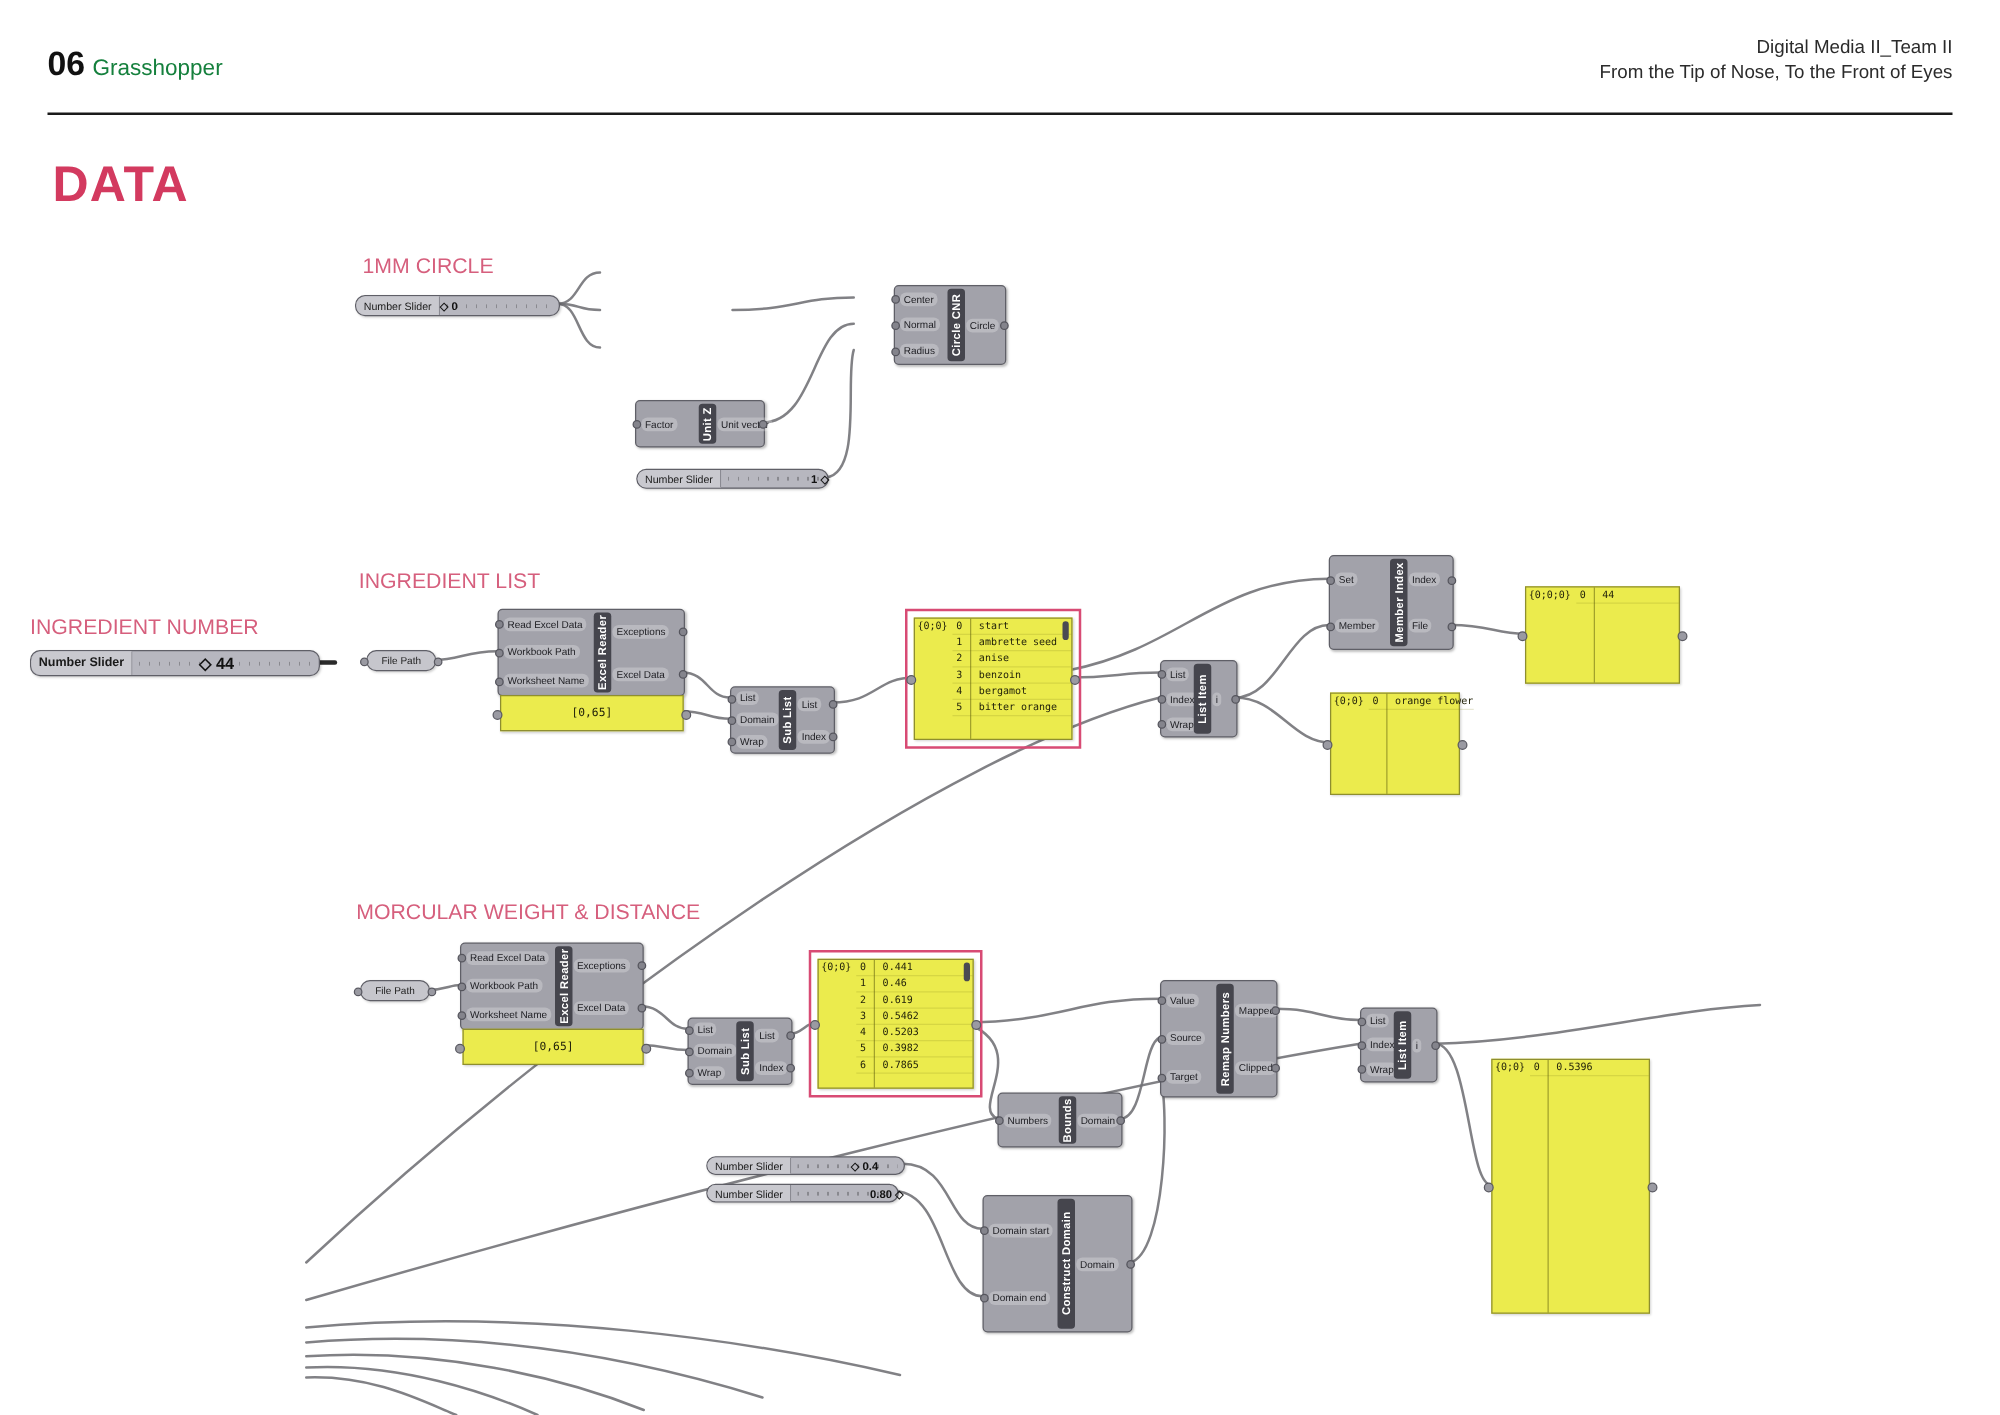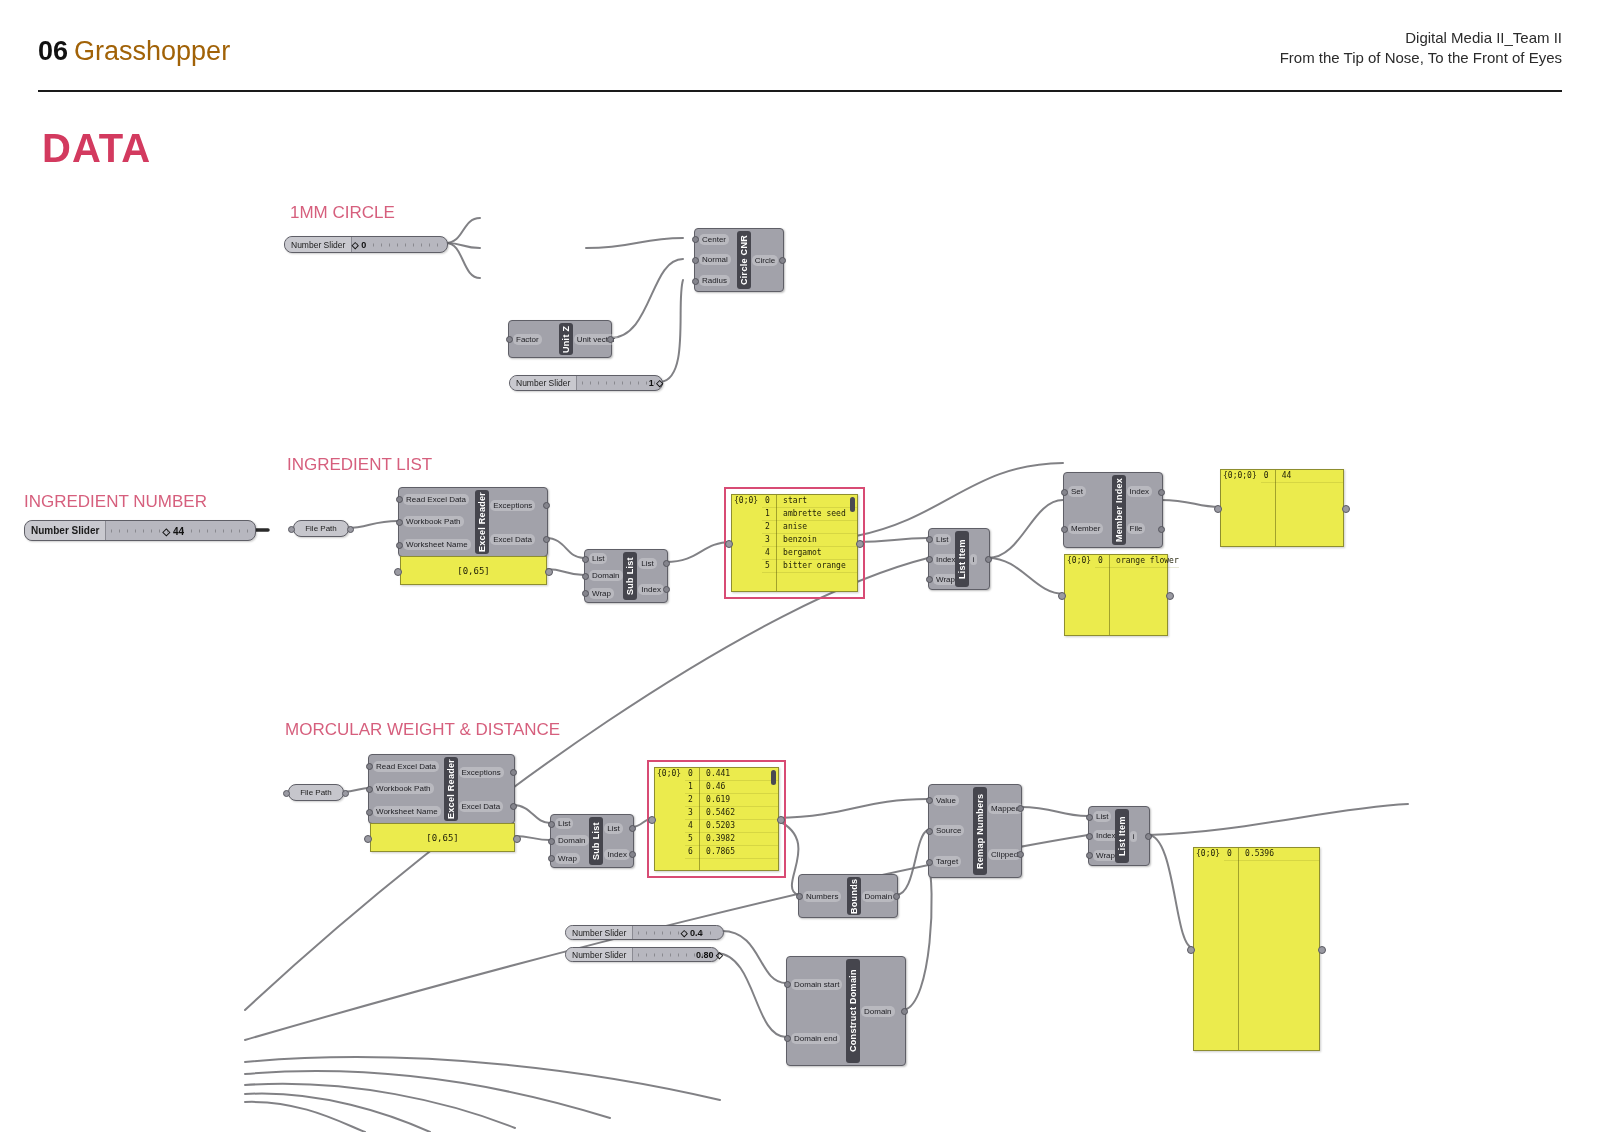--- a/index.html
+++ b/index.html
@@ -1,21 +1,21 @@
 <!DOCTYPE html>
 <html><head>
 <meta charset="utf-8">
 <style>
   html,body{margin:0;padding:0;background:#fff;}
   .page{position:relative;width:1600px;height:1132px;background:#ffffff;overflow:hidden;
         font-family:"Liberation Sans",sans-serif;}
   
   .hdr{position:absolute;left:38px;right:38px;top:28px;display:flex;justify-content:space-between;align-items:flex-end;}
   .hdr-num{font-size:27px;font-weight:bold;color:#111;}
-  .hdr-title{font-size:27px;font-weight:normal;color:#a16207;margin-left:6px;}
+  .hdr-title{font-size:18px;font-weight:normal;color:#15803d;margin-left:6px;}
   .hdr-right{text-align:right;font-size:15px;color:#2b2b2b;line-height:1.3;}
   .rule{position:absolute;left:38px;right:38px;top:90px;border-top:2px solid #1a1a1a;}
   
   .data-title{position:absolute;left:42px;top:126px;margin:0;font-size:40px;font-weight:bold;color:#d33a5f;letter-spacing:1px;}
   .sec-label{position:absolute;font-size:17px;color:#d65f7d;white-space:nowrap;}
   .lbl-circle{left:290px;top:203px;}
   .lbl-ingredient-list{left:287px;top:455px;}
   .lbl-ingredient-number{left:24px;top:492px;}
   .lbl-molecular{left:285px;top:720px;}
   
@@ -43,21 +43,21 @@
   .gh-slider{position:absolute;display:flex;background:#b7b7bf;border:1px solid #5f5f67;border-radius:8px;
              box-shadow:1px 1px 2px rgba(0,0,0,.2);align-items:stretch;}
   .sl-label{background:#c9c9cf;border-right:1px solid #8a8a92;border-radius:8px 0 0 8px;font-size:8.5px;
             display:flex;align-items:center;padding:0 6px;color:#1a1a1a;white-space:nowrap;}
   .gh-slider.big .sl-label{font-weight:bold;font-size:10px;}
   .sl-track{flex:1;position:relative;}
   .sl-track::before{content:'';position:absolute;left:5px;right:5px;top:50%;height:3px;transform:translateY(-50%);
             background:repeating-linear-gradient(90deg,rgba(0,0,0,.25) 0 1px,transparent 1px 8px);}
   .sl-knob{position:absolute;top:50%;transform:translate(-50%,-50%);font-size:9px;font-weight:bold;color:#111;
            white-space:nowrap;z-index:2;}
-  .gh-slider.big .sl-knob{font-size:10px;}
+  .gh-slider.big .sl-knob{font-size:13px;}
   
   .gh-capsule{position:absolute;background:#c6c6cc;border:1px solid #5f5f67;border-radius:8px;display:flex;
               align-items:center;justify-content:center;font-size:8px;color:#222;box-shadow:1px 1px 2px rgba(0,0,0,.2);}
   .gh-capsule::before,.gh-capsule::after{content:'';position:absolute;top:50%;width:5px;height:5px;margin-top:-3px;
               border-radius:50%;background:#9a9aa2;border:1px solid #5a5a62;}
   .gh-capsule::before{left:-6px;}
   .gh-capsule::after{right:-6px;}
   
   .gh-panel{position:absolute;background:#ebeb4d;border:1px solid #8e8e2f;box-shadow:1px 1px 2px rgba(0,0,0,.2);
             font-family:"DejaVu Sans Mono",monospace;color:#23230a;display:flex;flex-direction:row;}
@@ -131,21 +131,21 @@
       <path d="M1148,835 C1176,835 1174,948 1193,948"></path>
       <path d="M1148,835 C1240,833 1330,808 1408,804"></path>
       <path d="M245,1062 C420,1046 600,1072 720,1100"></path>
       <path d="M245,1074 C390,1062 520,1090 610,1118"></path>
       <path d="M245,1085 C350,1078 450,1102 515,1128"></path>
       <path d="M245,1094 C320,1090 390,1114 430,1132"></path>
       <path d="M245,1102 C300,1100 340,1122 365,1132"></path>
       <path class="stub" d="M254,530 L268,530"></path>
     </svg>
 
-      <div class="gh-node" style="left: 694px; top: 228px; width: 88px; height: 62px;">
+      <div class="gh-node" style="left: 715px; top: 228px; width: 88px; height: 62px;">
         <div class="col col-in">
           <div class="port in">
             <span class="plabel">Center</span>
           </div>
           <div class="port in">
             <span class="plabel">Normal</span>
           </div>
           <div class="port in">
             <span class="plabel">Radius</span>
           </div>
@@ -226,21 +226,21 @@
             <span class="plabel">Wrap</span>
           </div>
         </div>
         <div class="tbar">List Item</div>
         <div class="col col-out">
           <div class="port out">
             <span class="plabel">i</span>
           </div>
         </div>
       </div>
-      <div class="gh-node" style="left: 1063px; top: 472px; width: 98px; height: 74px;">
+      <div class="gh-node" style="left: 1063px; top: 444px; width: 98px; height: 74px;">
         <div class="col col-in">
           <div class="port in">
             <span class="plabel">Set</span>
           </div>
           <div class="port in">
             <span class="plabel">Member</span>
           </div>
         </div>
         <div class="tbar">Member Index</div>
         <div class="col col-out">

